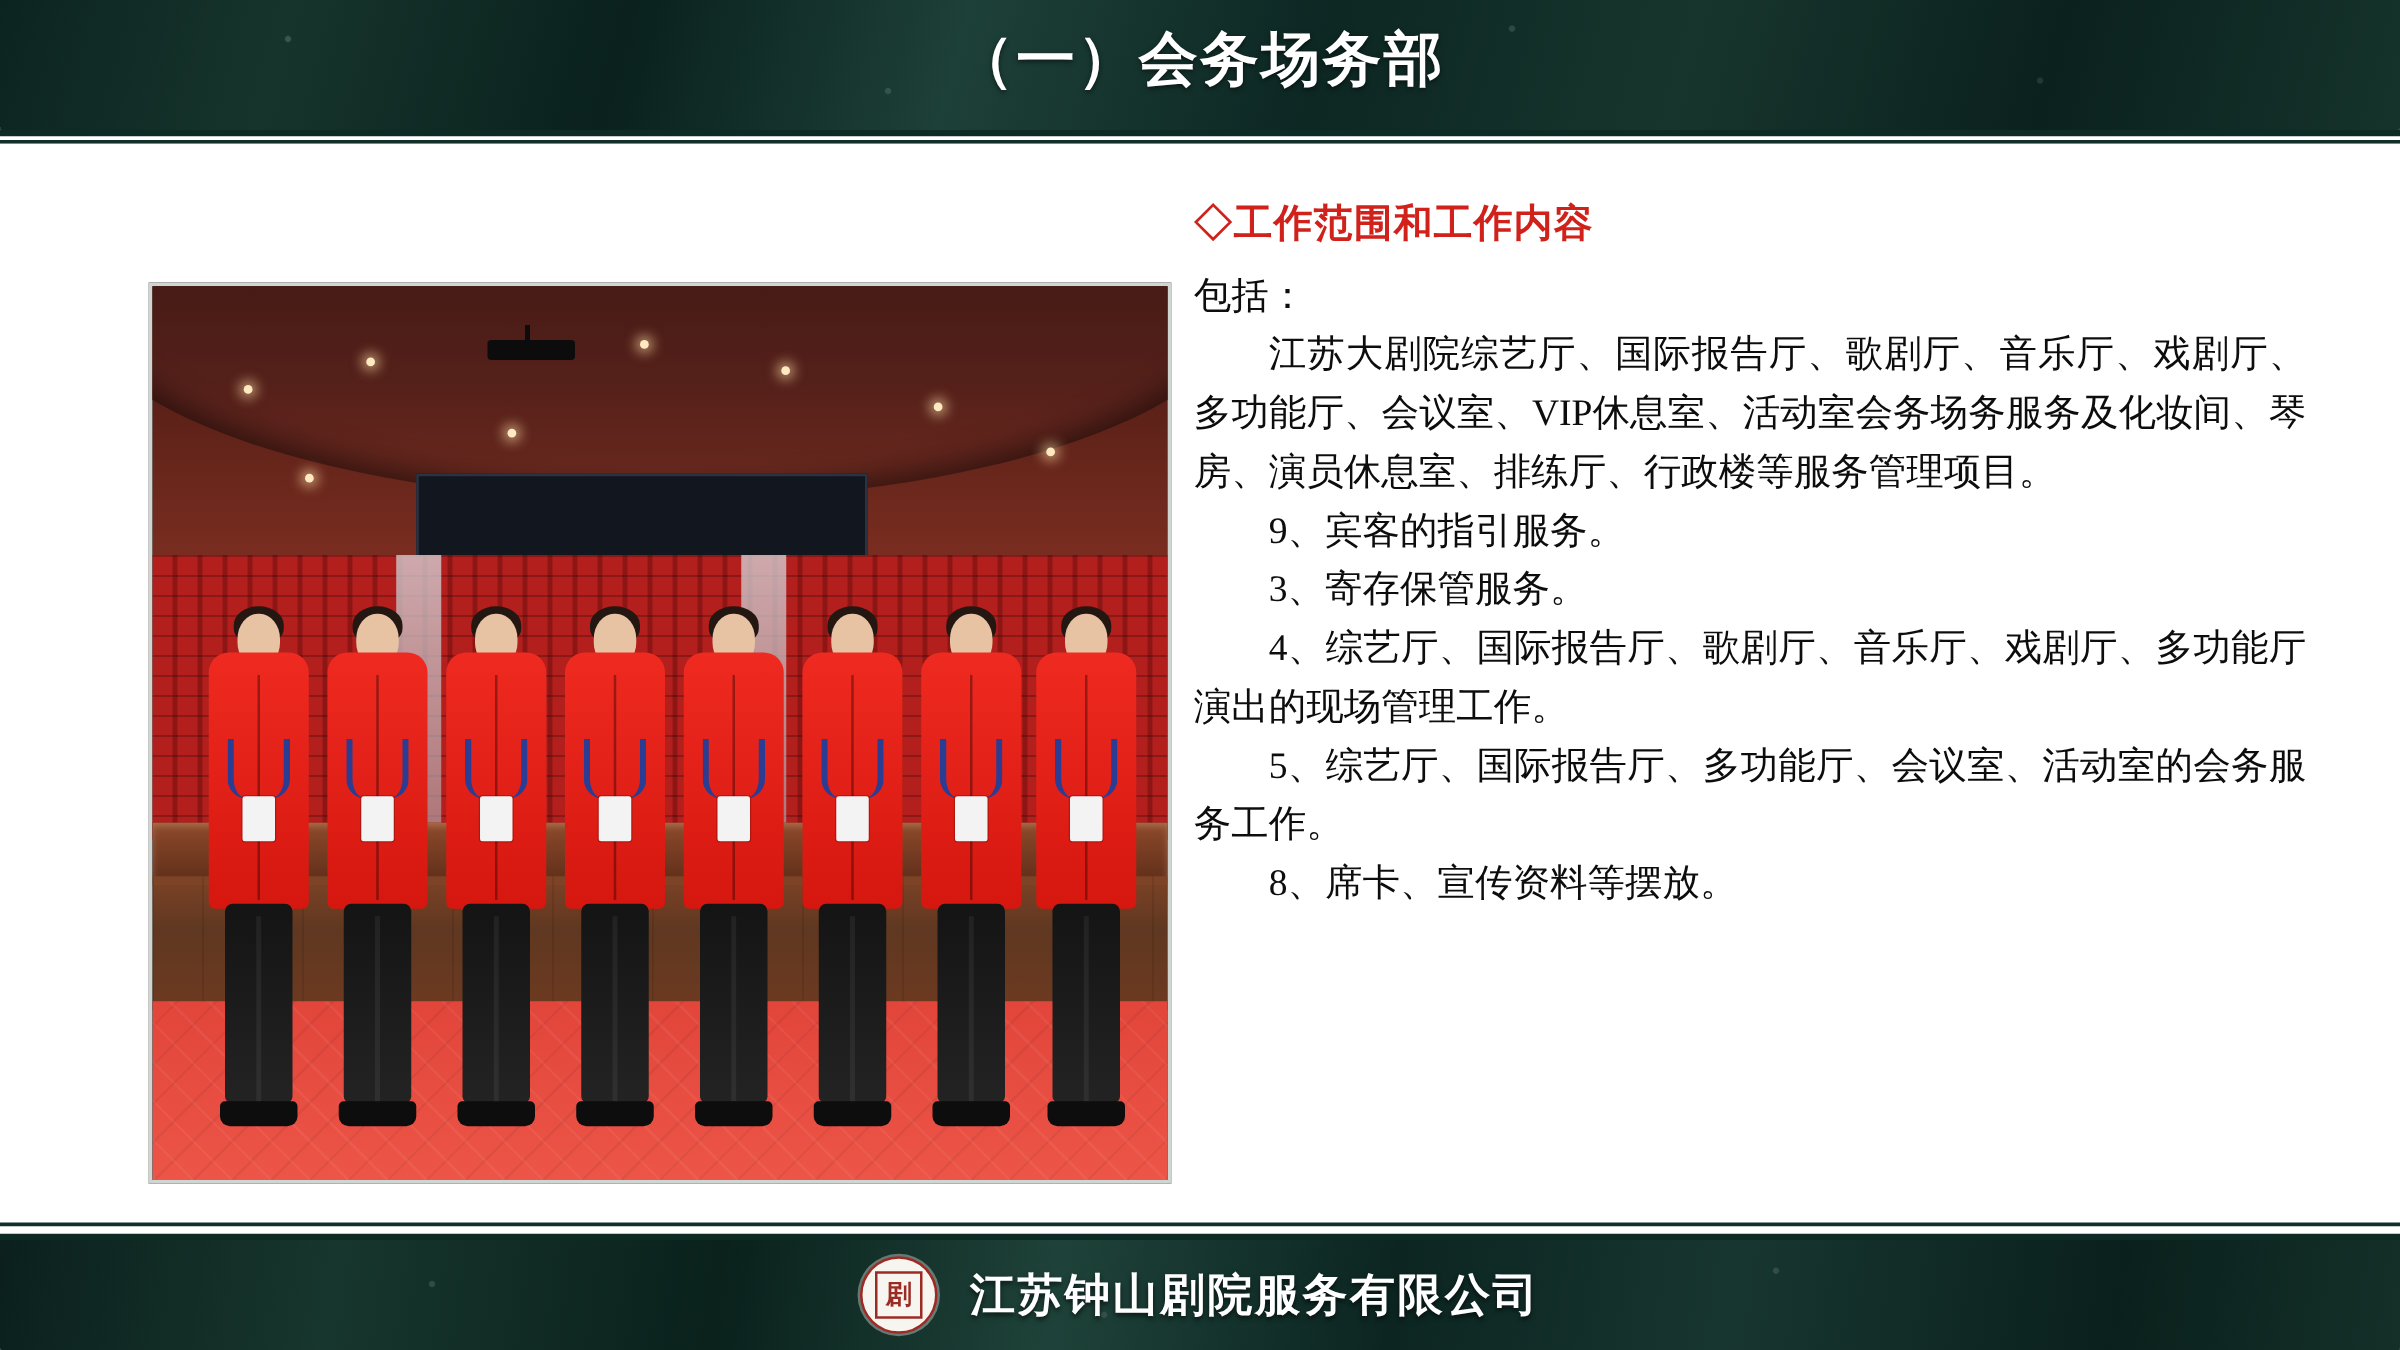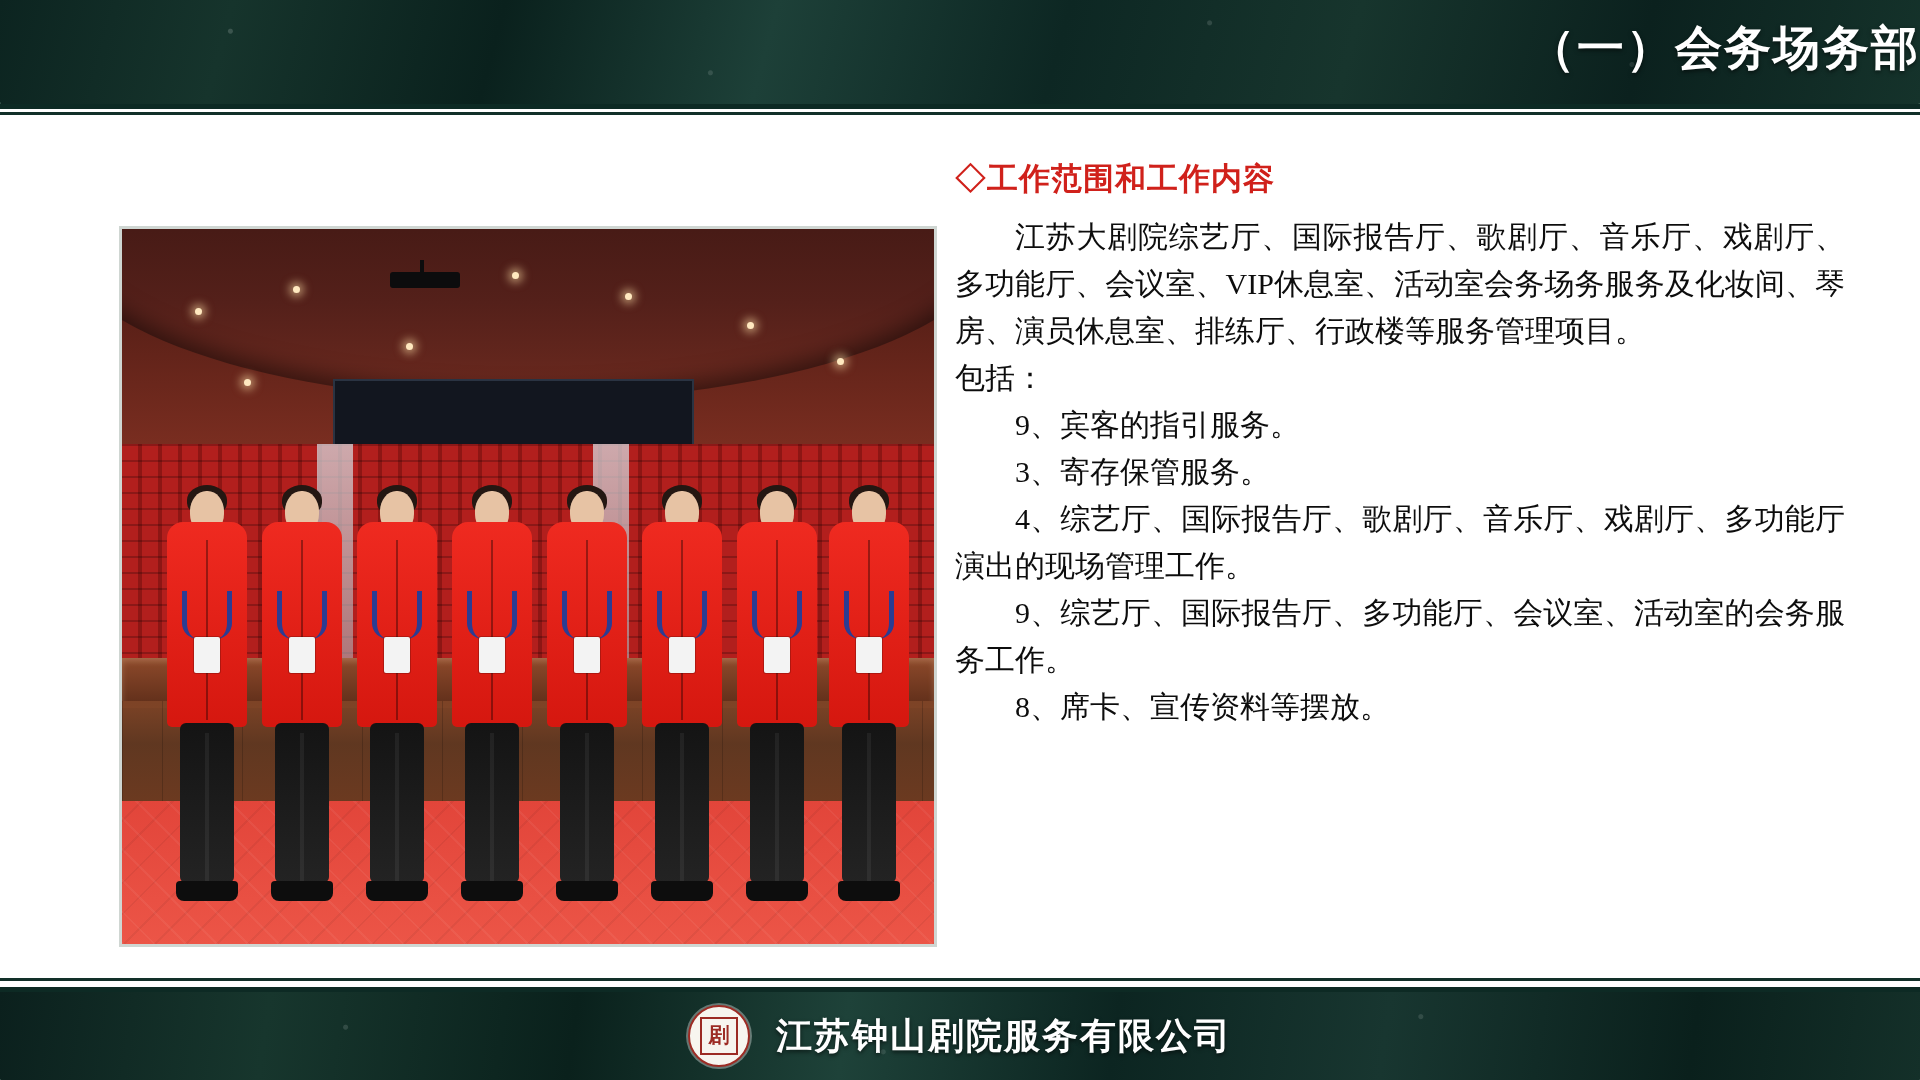--- a/index.html
+++ b/index.html
@@ -44,21 +44,21 @@
       linear-gradient(28deg, rgba(160,210,190,0.10) 0 1px, rgba(0,0,0,0) 1px 120px),
       linear-gradient(-18deg, rgba(210,240,225,0.09) 0 1px, rgba(0,0,0,0) 1px 47px);
     opacity: .9;
   }
   .header-title {
     position: absolute;
     left: 0; top: 0;
     width: 1920px;
     height: 104px;
     line-height: 96px;
-    text-align: right;
+    text-align: center;
     color: #ffffff;
     font-size: 47px;
     font-weight: bold;
     letter-spacing: 2px;
     font-family: "Liberation Serif", serif;
     text-shadow: 0 2px 4px rgba(0,0,0,0.55);
     z-index: 3;
   }
   .rule-top-outer {
     position: absolute;
@@ -426,26 +426,26 @@
         <div class="coat"></div>
         <div class="lanyard"></div>
         <div class="badge"></div>
         <div class="legs"></div>
         <div class="shoes"></div>
       </div>
     </div>
 
     <div class="text-col">
       <p class="heading">◇工作范围和工作内容</p>
+      <p class="para noindent">包括：</p>
       <p class="para indent">江苏大剧院综艺厅、国际报告厅、歌剧厅、音乐厅、戏剧厅、多功能厅、会议室、VIP休息室、活动室会务场务服务及化妆间、琴房、演员休息室、排练厅、行政楼等服务管理项目。</p>
-      <p class="para noindent">包括：</p>
       <p class="para indent">9、宾客的指引服务。</p>
       <p class="para indent">3、寄存保管服务。</p>
       <p class="para indent">4、综艺厅、国际报告厅、歌剧厅、音乐厅、戏剧厅、多功能厅演出的现场管理工作。</p>
-      <p class="para indent">9、综艺厅、国际报告厅、多功能厅、会议室、活动室的会务服务工作。</p>
+      <p class="para indent">5、综艺厅、国际报告厅、多功能厅、会议室、活动室的会务服务工作。</p>
       <p class="para indent">8、席卡、宣传资料等摆放。</p>
     </div>
   </div>
 
   <div class="rule-bot-inner"></div>
   <div class="rule-bot-outer"></div>
   <div class="footer-band"></div>
   <div class="footer-inner">
     <div class="footer-logo">
       <div class="seal">剧</div>

